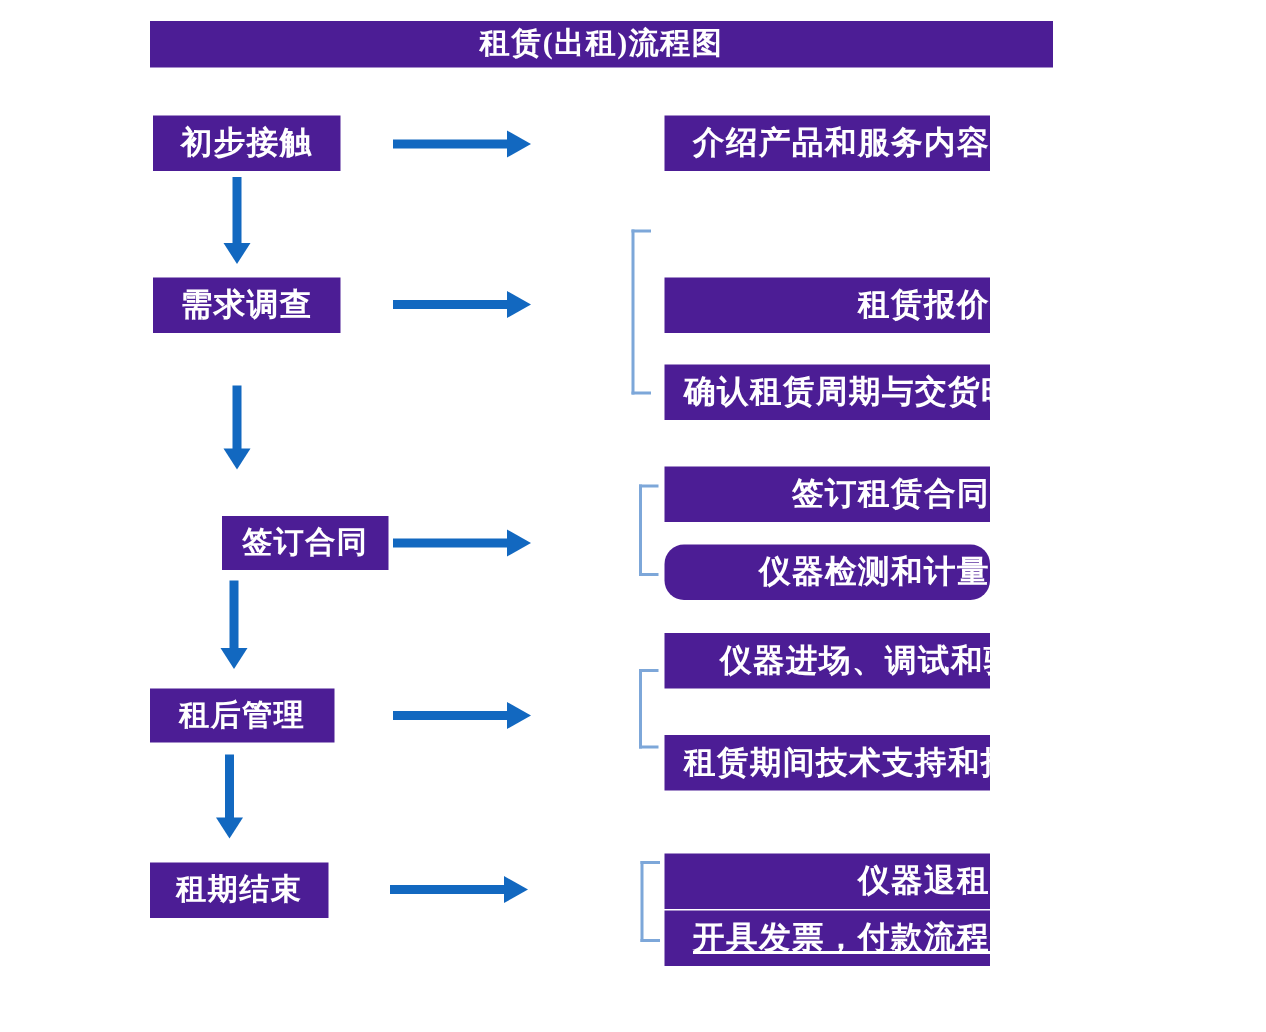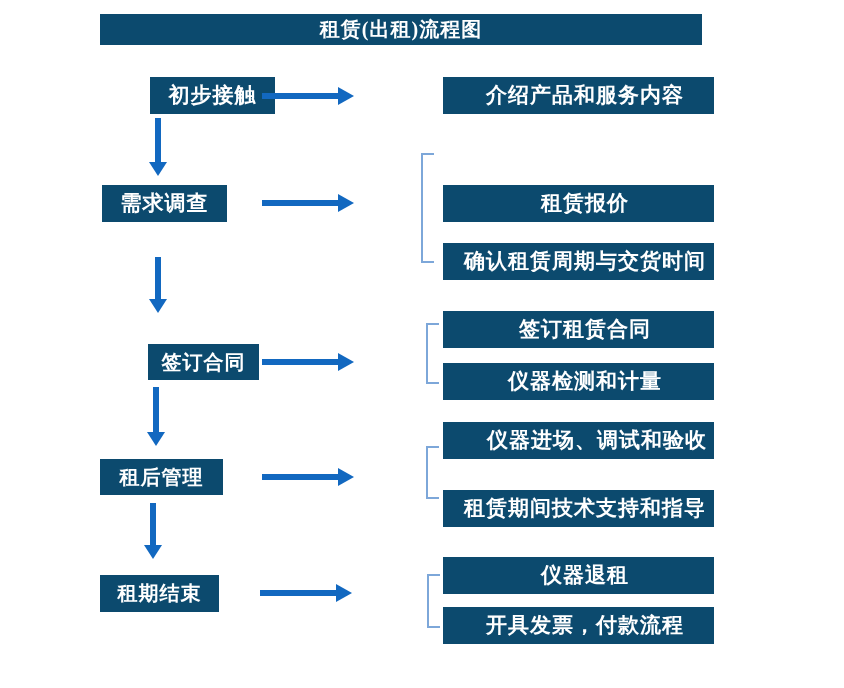--- a/index.html
+++ b/index.html
@@ -5,41 +5,41 @@
   html,body{margin:0;padding:0;background:#ffffff;}
   #canvas{
     position:relative;
     width:844px;height:688px;
     background:#ffffff;
     font-family:"Liberation Serif", serif;
     overflow:hidden;
   }
   .bluebox{
     position:absolute;
-    background:#0c4a6e;
+    background:#4c1d95;
     color:#ffffff;
     font-weight:bold;
     font-size:21px;
     line-height:37px;
     white-space:nowrap;
     letter-spacing:1px;
   }
   .titlebar{
     left:100px;top:14px;width:602px;height:31px;
     line-height:31px;font-size:20px;text-align:center;
   }
   .stage{
     text-align:center;
   }
   .output{
-    width:271px;height:37px;
+    width:217px;height:37px;
     left:443px;
     padding-left:13px;
     box-sizing:border-box;
-    text-align:center;
+    text-align:right;
   }
   
   .harrow{position:absolute;width:92px;height:18px;}
   .harrow .shaft{
     position:absolute;left:0;top:6px;width:78px;height:6px;background:#1268c0;
   }
   .harrow .head{
     position:absolute;left:76px;top:0;width:0;height:0;
     border-left:16px solid #1268c0;
     border-top:9px solid transparent;
@@ -64,35 +64,35 @@
     border-bottom:2px solid #7da7d9;
   }
 </style>
 </head>
 <body>
 
 <div id="canvas">
 
   <div class="bluebox titlebar">租赁(出租)流程图</div>
 
-  <div class="bluebox stage" style="left:102px;top:77px;width:125px;height:37px;margin-left:48px;">初步接触</div>
+  <div class="bluebox stage" style="left:102px;top:77px;width:125px;height:37px;">初步接触</div>
   <div class="bluebox stage" style="left:102px;top:185px;width:125px;height:37px;">需求调查</div>
   <div class="bluebox stage" style="left:100px;top:344px;width:111px;height:36px;line-height:36px;font-size:20px;margin-left:48px;">签订合同</div>
   <div class="bluebox stage" style="left:100px;top:459px;width:123px;height:36px;line-height:36px;font-size:20px;">租后管理</div>
   <div class="bluebox stage" style="left:100px;top:575px;width:119px;height:37px;font-size:20px;">租期结束</div>
 
   <div class="bluebox output" style="top:77px;">介绍产品和服务内容</div>
   <div class="bluebox output" style="top:185px;">租赁报价</div>
   <div class="bluebox output" style="top:243px;">确认租赁周期与交货时间</div>
   <div class="bluebox output" style="top:311px;">签订租赁合同</div>
-  <div class="bluebox output" style="top:363px;">仪器检测和计量</div>
+  <div class="bluebox output" style="top:363px;border-radius:13px;">仪器检测和计量</div>
   <div class="bluebox output" style="top:422px;padding-left:37px;">仪器进场、调试和验收</div>
   <div class="bluebox output" style="top:490px;">租赁期间技术支持和指导</div>
-  <div class="bluebox output" style="top:557px;">仪器退租</div>
-  <div class="bluebox output" style="top:607px;">开具发票，付款流程</div>
+  <div class="bluebox output" style="top:569px;">仪器退租</div>
+  <div class="bluebox output" style="top:607px;text-decoration:underline;">开具发票，付款流程</div>
 
   <div class="harrow" style="left:262px;top:87px;">
     <div class="shaft"></div>
     <div class="head"></div>
   </div>
   <div class="harrow" style="left:262px;top:194px;">
     <div class="shaft"></div>
     <div class="head"></div>
   </div>
   <div class="harrow" style="left:262px;top:353px;">

